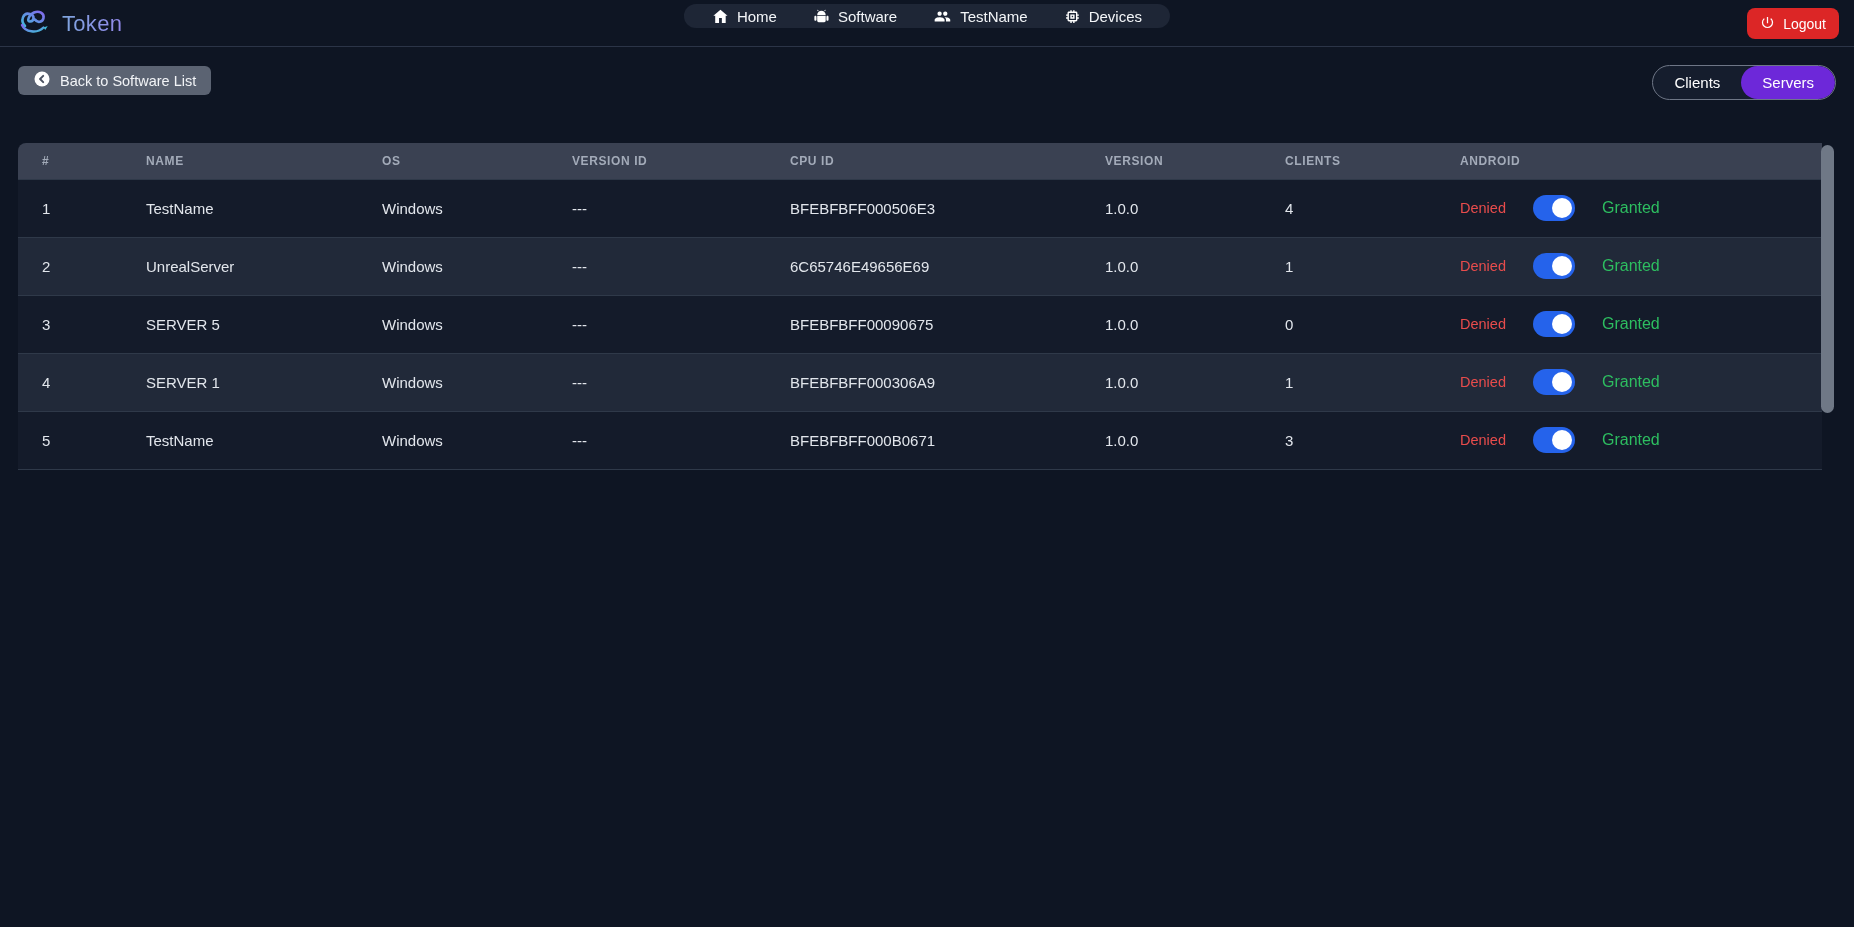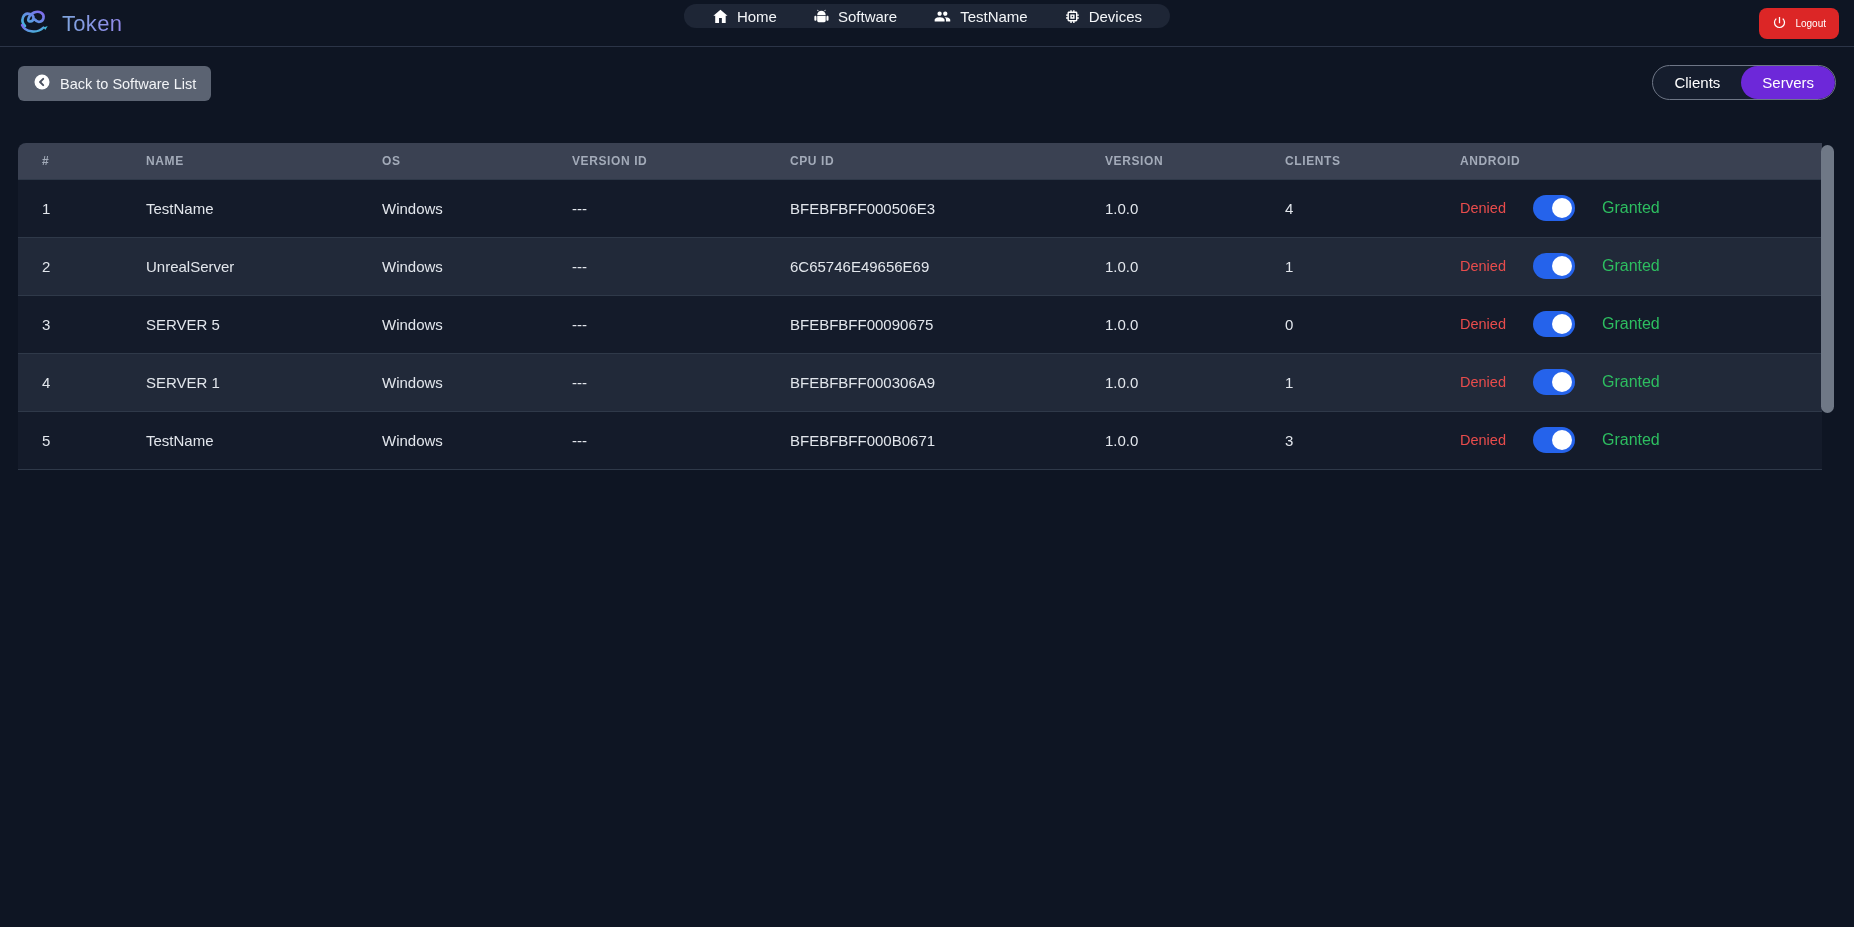--- a/index.html
+++ b/index.html
@@ -29,25 +29,25 @@
     position:absolute; left:50%; top:4px; transform:translateX(-50%);
     height:24px; background:#1e2636; border-radius:20px;
     display:flex; align-items:center; gap:36px; padding:0 28px;
   }
   .nav-item { display:flex; align-items:center; gap:8px; color:#f3f5f8; font-size:15px; cursor:pointer; white-space:nowrap; }
   .nav-item svg { display:block; }
   .logout-btn {
     position:absolute; right:15px; top:8px; height:31px;
     background:#dc2626; border:none; border-radius:8px;
     display:flex; align-items:center; gap:8px; padding:0 13px;
-    color:#ffffff; font-size:10px; font-family:inherit; cursor:pointer;
+    color:#ffffff; font-size:14px; font-family:inherit; cursor:pointer;
   }
   
   .back-btn {
-    position:absolute; left:18px; top:66px; height:35px;
+    position:absolute; left:18px; top:66px; height:29px;
     background:#5b6372; border:none; border-radius:6px;
     display:flex; align-items:center; gap:9px; padding:0 15px;
     color:#f2f4f7; font-size:14.5px; font-family:inherit; cursor:pointer;
   }
   .segmented {
     position:absolute; right:18px; top:65px; height:35px;
     display:flex; border:1px solid #6e7686; border-radius:18px; overflow:hidden;
     background:#151d2d;
   }
   .seg-btn {

